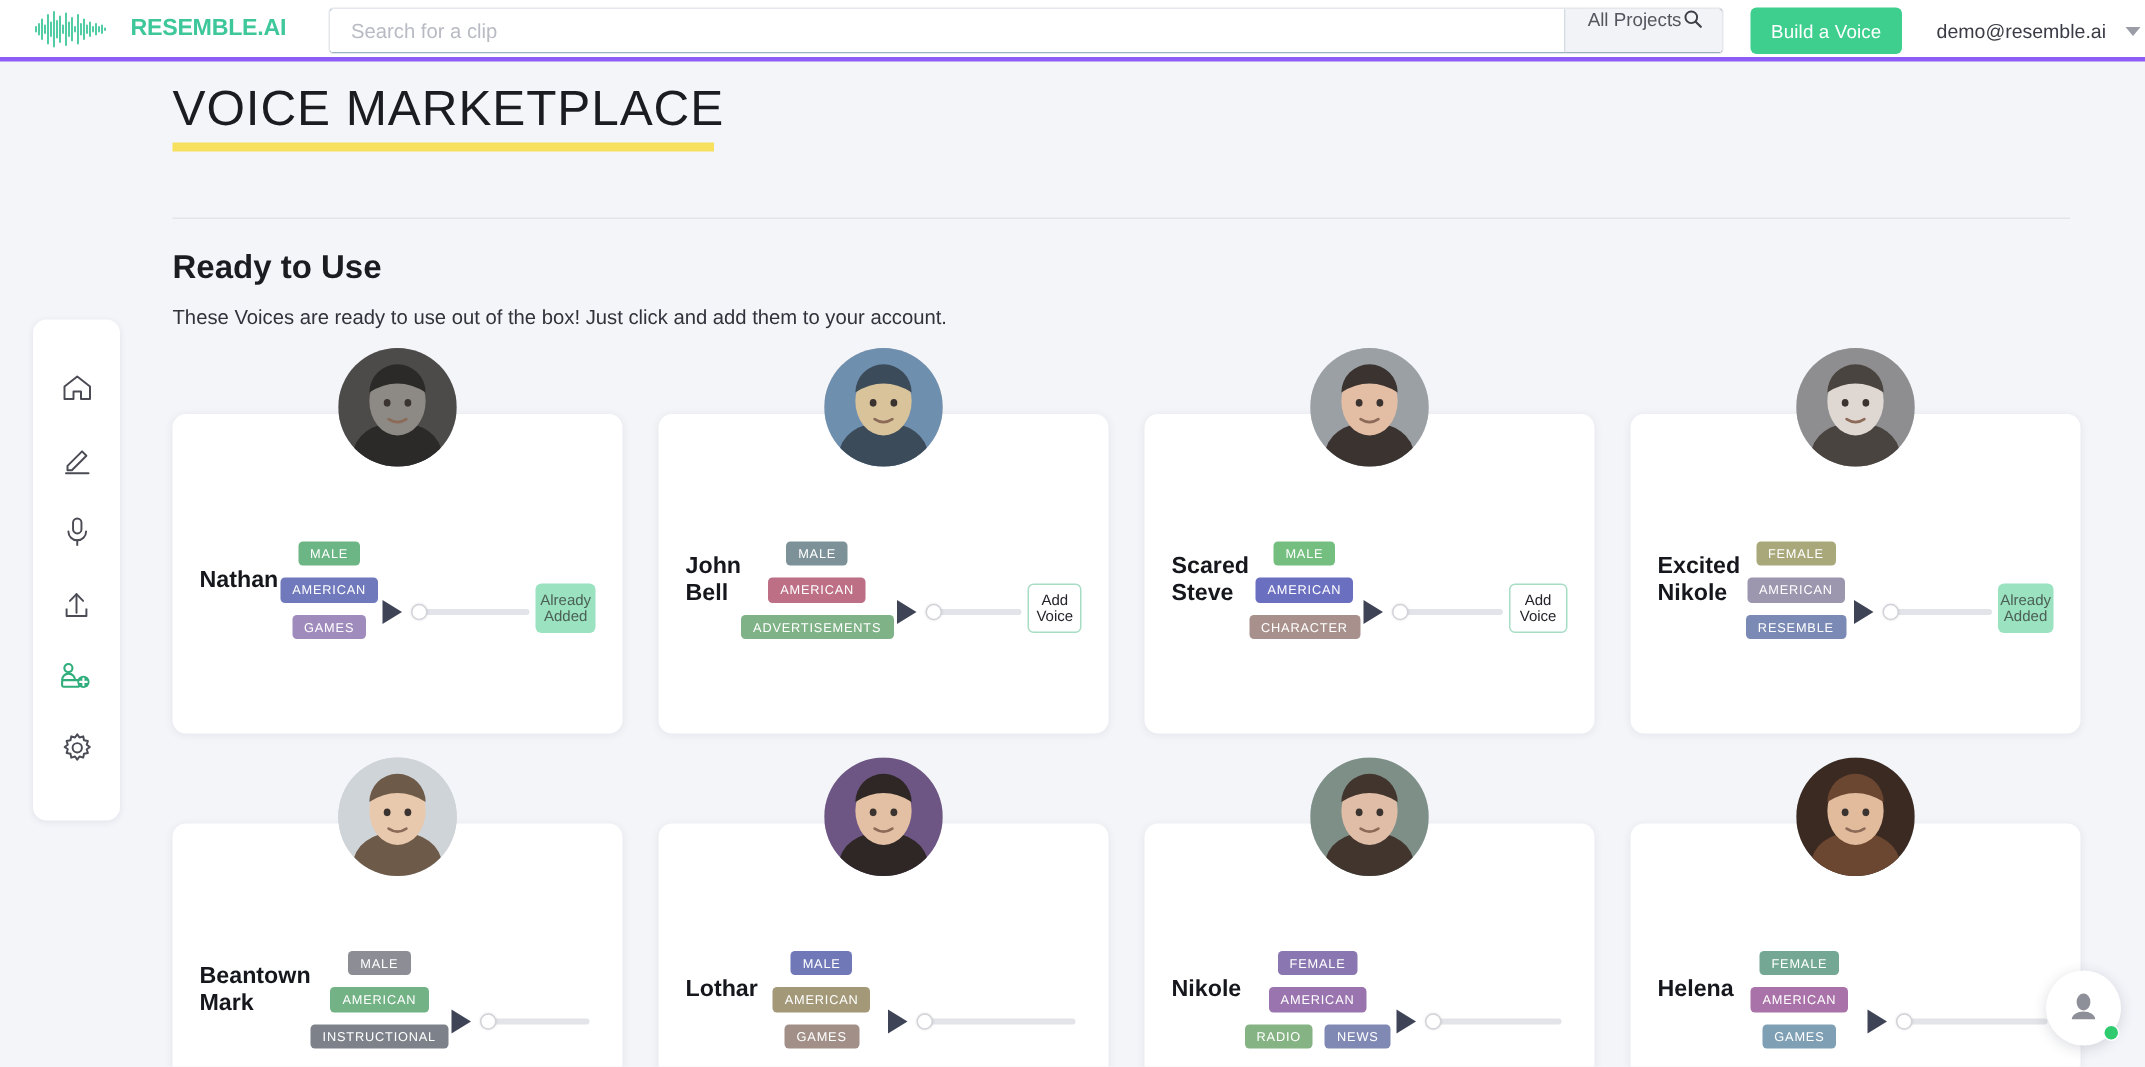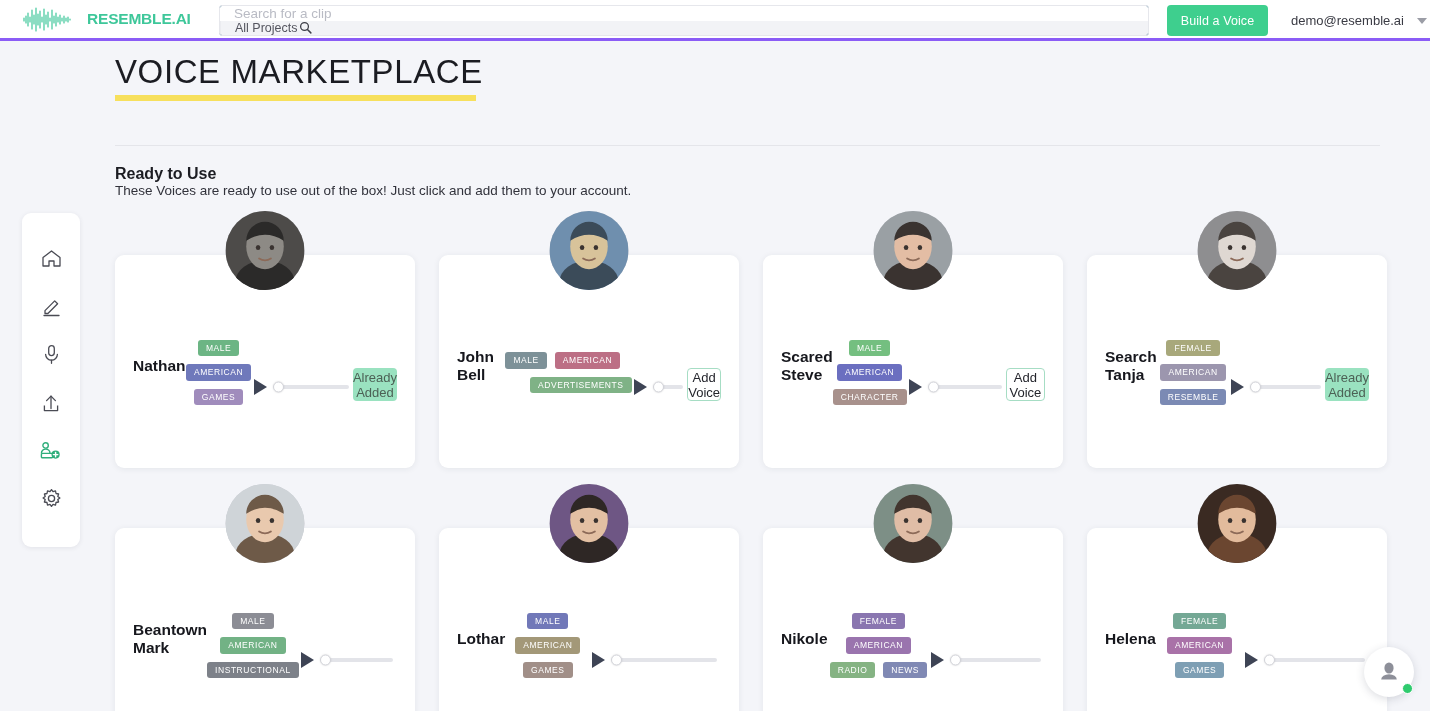--- a/index.html
+++ b/index.html
@@ -24,21 +24,21 @@
   .brand-wave { width: 60px; height: 26px; display:block; }
   .brand-text {
     font-size: 15.5px; font-weight: bold; color: #3ec79a;
     letter-spacing: -0.2px; margin-left: 5px;
   }
   .search-wrap {
     position: absolute; left: 219px; top: 5px;
     width: 930px; height: 31px;
     display: flex; align-items: stretch;
     border: 1px solid #e6e7ec; border-radius: 3px;
-    background: #0c4a6e; overflow: hidden; flex-direction: column;
+    background: #0c4a6e; overflow: hidden;
   }
   .search-input {
     flex: 1; border: 0; outline: none;
     padding: 0 14px; font-size: 13.5px; color: #54555f;
     font-family: "Liberation Sans", sans-serif;
     background: #fff;
   }
   .search-input::placeholder { color: #b9bbc4; }
   .proj-select {
     display: flex; align-items: flex-start; gap: 1px;
@@ -96,24 +96,24 @@
   .title-rule {
     width: 361px; height: 6px; background: #f7e05d;
     margin-top: 4px;
   }
   .divider {
     width: 1265px; height: 1px; background: #e4e5ea;
     margin-top: 44px;
   }
   .sec-title {
     margin-top: 19px;
-    font-size: 16px; font-weight: bold; color: #1b1c22;
+    font-size: 22px; font-weight: bold; color: #1b1c22;
   }
   .sec-sub {
-    font-size: 13.5px; color: #31323b;
+    margin-top: 13px; font-size: 13.5px; color: #31323b;
   }
 
   
   .grid {
     margin-top: 57px;
     display: grid;
     grid-template-columns: repeat(4, 300px);
     column-gap: 24px;
     row-gap: 60px;
     width: 1272px;
@@ -161,21 +161,21 @@
   }
   .thumb {
     position: absolute; left: 0; top: 50%;
     transform: translate(-2px,-50%);
     width: 11px; height: 11px; border-radius: 50%;
     background: #fff; border: 1px solid #d2d3d9;
     box-shadow: 0 0 2px rgba(0,0,0,.12);
   }
   .action {
     margin-top: 24px; width: 101px; height: 33px;
-    border-radius: 4px; font-size: 13px;
+    border-radius: 4px; font-size: 10px;
     font-family: "Liberation Sans", sans-serif;
     cursor: pointer; display:flex; align-items:center; justify-content:center;
   }
   .action.added { background: #9ae2c0; color: #4c6155; border: 0; }
   .action.add { background: #fff; color: #24252c; border: 1px solid #a6ddc4; }
 
   
   .support {
     position: absolute; right: 16px; bottom: 14px;
     width: 50px; height: 50px; border-radius: 50%;
@@ -335,21 +335,21 @@
               <ellipse cx="33" cy="37" rx="2.3" ry="2.6" fill="#3a3330"></ellipse>
               <ellipse cx="47" cy="37" rx="2.3" ry="2.6" fill="#3a3330"></ellipse>
               <path d="M34 48 q6 4 12 0" fill="none" stroke="#8c6a58" stroke-width="1.8" stroke-linecap="round"></path>
             </svg>
           </div>
           <div class="card">
             <div class="voice-name">John Bell</div>
             <div class="tags">
               <span class="tag" style="background: rgb(125, 145, 152);">MALE</span>
               <span class="tag" style="background: rgb(188, 111, 133);">AMERICAN</span>
-              <span class="tag" style="background: rgb(127, 178, 134); margin-left: 36px;">ADVERTISEMENTS</span>
+              <span class="tag" style="background: rgb(127, 178, 134);">ADVERTISEMENTS</span>
             </div>
             <div class="player">
               <div class="play-tri"></div>
               <div class="track">
                 <div class="thumb" style="left:0%"></div>
               </div>
             </div>
             <button class="action add">Add Voice</button>
           </div>
         </div>
@@ -387,21 +387,21 @@
               <rect width="80" height="80" fill="#8e8e90"></rect>
               <ellipse cx="40" cy="72" rx="30" ry="22" fill="#4a4440"></ellipse>
               <ellipse cx="40" cy="36" rx="19" ry="23" fill="#dfd8d2"></ellipse>
               <path d="M21 30 a19 19 0 0 1 38 0 q-19 -12 -38 0 Z" fill="#4a4440"></path>
               <ellipse cx="33" cy="37" rx="2.3" ry="2.6" fill="#3a3330"></ellipse>
               <ellipse cx="47" cy="37" rx="2.3" ry="2.6" fill="#3a3330"></ellipse>
               <path d="M34 48 q6 4 12 0" fill="none" stroke="#8c6a58" stroke-width="1.8" stroke-linecap="round"></path>
             </svg>
           </div>
           <div class="card">
-            <div class="voice-name">Search Tanja</div>
+            <div class="voice-name">Excited Nikole</div>
             <div class="tags">
               <span class="tag" style="background: rgb(168, 168, 123);">FEMALE</span>
               <span class="tag" style="background: rgb(156, 150, 174);">AMERICAN</span>
               <span class="tag" style="background: rgb(123, 138, 180);">RESEMBLE</span>
             </div>
             <div class="player">
               <div class="play-tri"></div>
               <div class="track">
                 <div class="thumb" style="left:0%"></div>
               </div>

